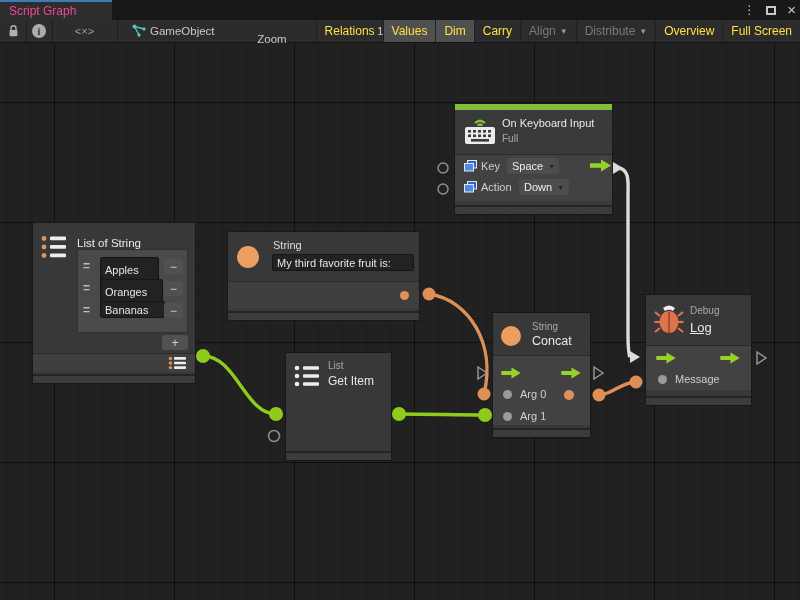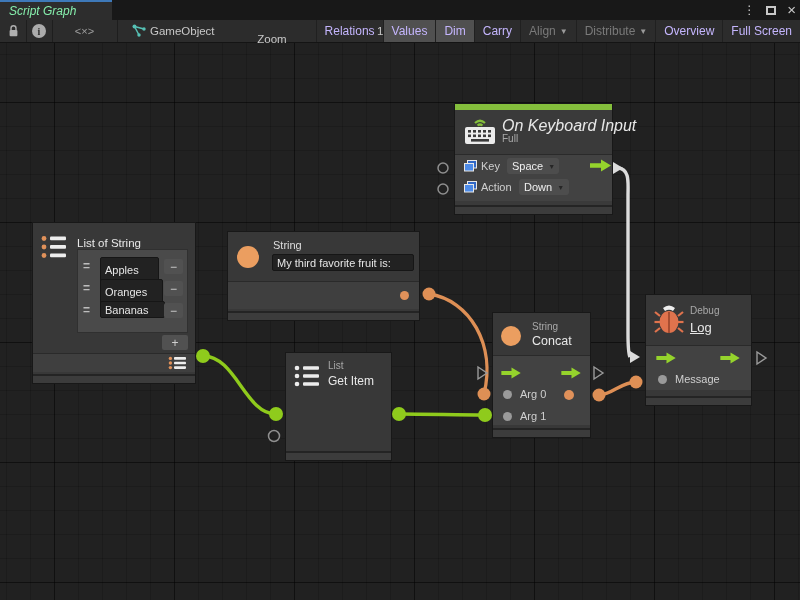--- a/index.html
+++ b/index.html
@@ -6,38 +6,38 @@
   html,body { width:800px; height:600px; }
   body {
     font-family:"Liberation Sans", sans-serif;
     background:#181818; color:#d8d8d8; overflow:hidden; position:relative;
     width:800px; height:600px; font-size:12px;
   }
   
   .tabbar { position:absolute; left:0; top:0; width:800px; height:20px; background:#181818; }
   .tab {
     position:absolute; left:0; top:0; width:112px; height:20px; background:#2d2d2d;
-    border-top:2px solid #3e79b9; color:#86efac; font-size:12px;
-    display:flex; align-items:center; padding-left:9px;font-style:italic;
+    border-top:2px solid #3e79b9; color:#ec4899; font-size:12px;
+    display:flex; align-items:center; padding-left:9px;
   }
   .winctrl { position:absolute; top:0; height:20px; display:flex; align-items:center; gap:11px; right:4px; color:#c8c8c8; }
   .winctrl .kebab { font-size:12px; letter-spacing:0; }
   .winctrl .maxbox { width:10px; height:9px; border:2px solid #c8c8c8; display:inline-block; }
   .winctrl .closex { font-size:15px; line-height:10px; }
   
   .toolbar {
     position:absolute; left:0; top:20px; width:800px; height:23px; background:#2c2c2c;
     border-bottom:1px solid #141414; color:#d0d0d0;
   }
   .tbtn { position:absolute; top:0; height:22px; display:flex; align-items:center; justify-content:center; }
   .tsep { position:absolute; top:0; width:1px; height:22px; background:#1e1e1e; }
   .zoom-track { position:absolute; top:31px; left:283px; width:80px; height:2px; background:#666; }
   .zoom-handle { position:absolute; top:25px; left:356px; width:13px; height:13px; border-radius:50%; background:#9a9a9a; }
   .rgroup { position:absolute; right:0; top:0; height:22px; display:flex; }
-  .rbtn { height:22px; padding:0 8px; display:flex; align-items:center; border-left:1px solid #202020; font-size:12px; color:#c4b5fd; white-space:nowrap; }
+  .rbtn { height:22px; padding:0 8px; display:flex; align-items:center; border-left:1px solid #202020; font-size:12px; color:#fde047; white-space:nowrap; }
   .rbtn.active { background:#505050; }
   .rbtn.disabled { color:#7a7a7a; }
   .rbtn .caret { font-size:8px; margin-left:4px; color:#9a9a9a; }
   
   .canvas {
     position:absolute; left:0; top:43px; width:800px; height:557px;
     background-color:#212121;
     background-image:
       linear-gradient(rgba(0,0,0,0.42) 1px, transparent 1px),
       linear-gradient(90deg, rgba(0,0,0,0.42) 1px, transparent 1px),
@@ -202,21 +202,21 @@
             <rect x="21" y="16" width="3" height="2.6"></rect>
             <rect x="26" y="16" width="3" height="2.6"></rect>
           <rect x="6" y="20.5" width="3" height="2.6"></rect>
             <rect x="11" y="20.5" width="3" height="2.6"></rect>
             <rect x="16" y="20.5" width="3" height="2.6"></rect>
             <rect x="21" y="20.5" width="3" height="2.6"></rect>
             <rect x="26" y="20.5" width="3" height="2.6"></rect>
           <rect x="9" y="25" width="18" height="2.6"></rect>
         </g>
       </svg>
-      <div class="ntitle" style="position:absolute;left:47px;top:7px;font-size:16px;font-style:italic;">On Keyboard Input</div>
+      <div class="ntitle" style="position:absolute;left:47px;top:7px;font-size:11px;">On Keyboard Input</div>
       <div class="nsub" style="position:absolute;left:47px;top:23px;">Full</div>
     </div>
     <div class="nbody" style="top:50px;height:47px;">
       <svg width="13" height="12" viewBox="0 0 13 12" style="position:absolute;left:9px;top:5px;">
         <rect x="3.5" y="0.5" width="9" height="7.5" fill="#2f66c4" stroke="#e8e8e8" stroke-width="1"></rect>
         <rect x="0.5" y="3.5" width="9" height="7.5" fill="#4d8be8" stroke="#e8e8e8" stroke-width="1"></rect>
       </svg>
       <div class="rowlabel" style="left:26px;top:5px;">Key</div>
       <div class="dropdown" style="left:52px;top:3px;width:52px;">
         <span>Space</span>

